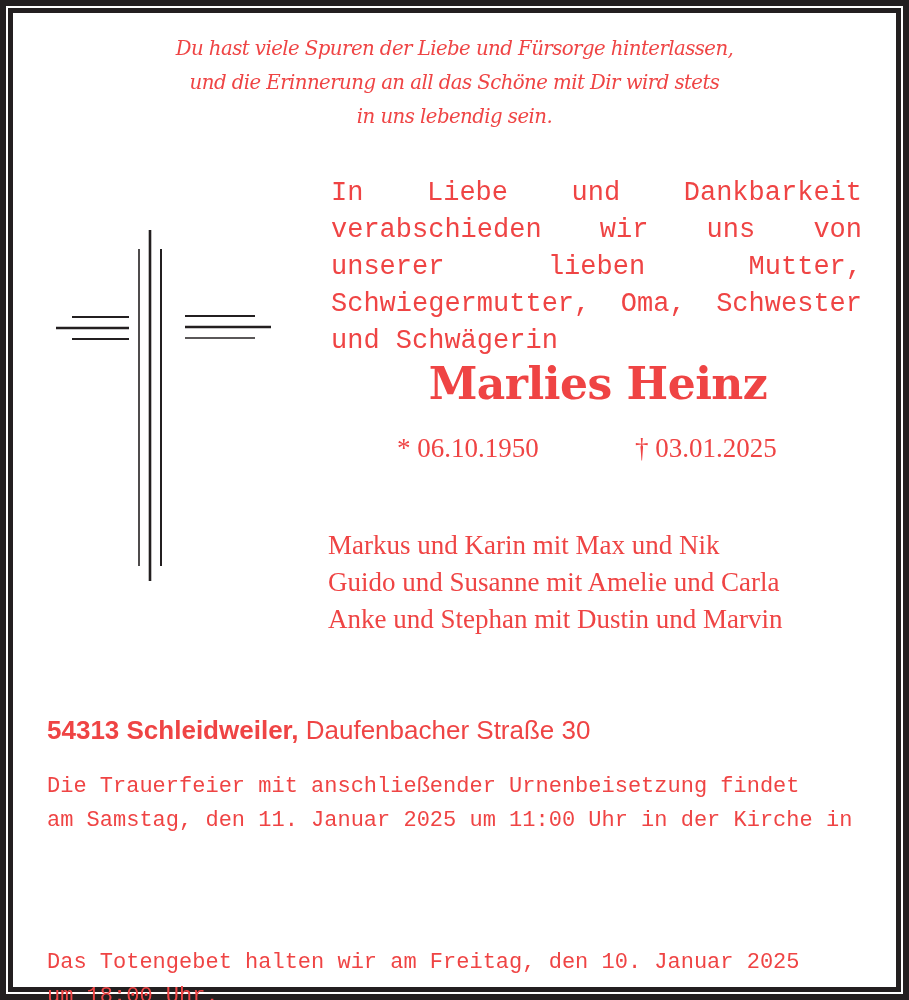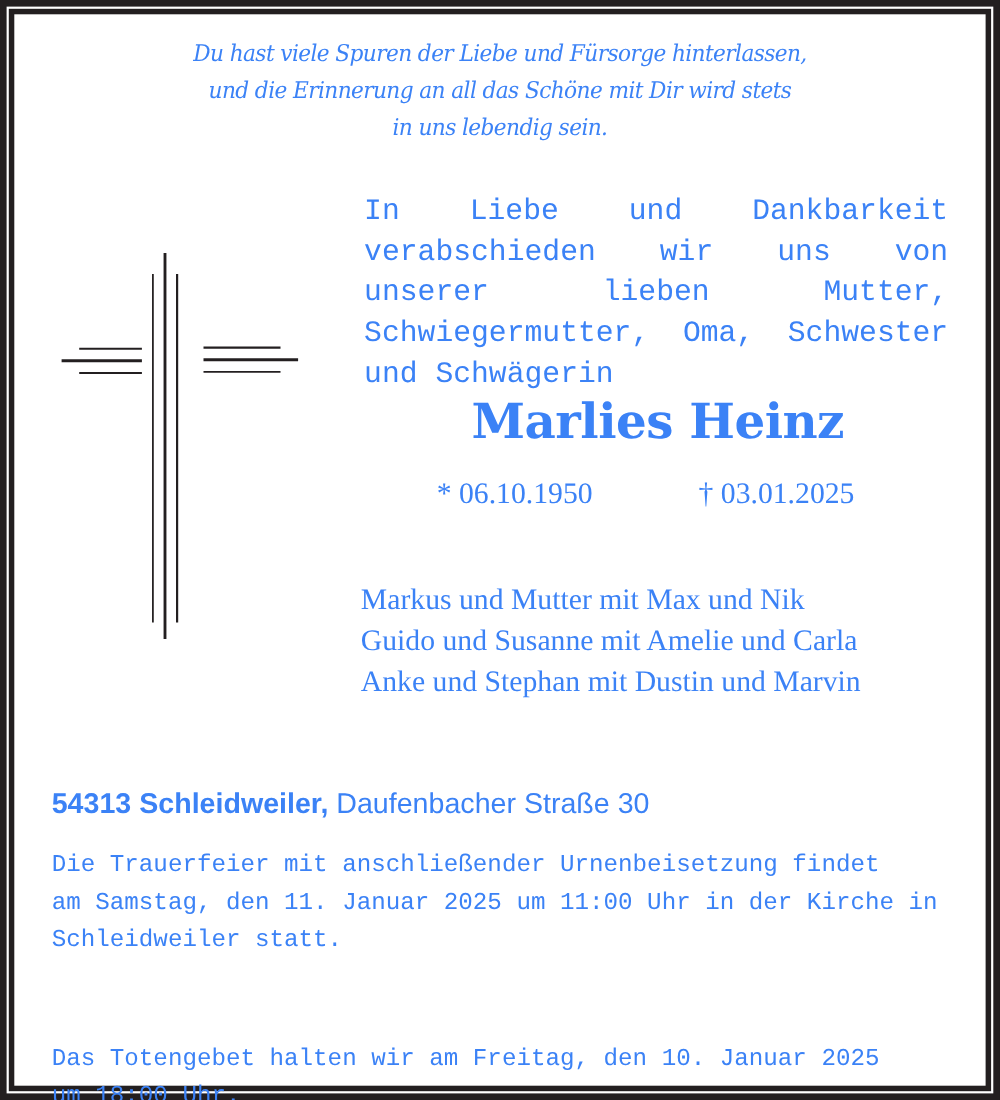--- a/index.html
+++ b/index.html
@@ -11,21 +11,21 @@
   .frame-gap {
     position: absolute; left: 6px; top: 6px; right: 6px; bottom: 6px;
     background: #ffffff;
   }
   .frame-inner {
     position: absolute; left: 8px; top: 8px; right: 8px; bottom: 8px;
     background: #231f20;
   }
   .page {
     position: absolute; left: 13px; top: 13px; right: 13px; bottom: 13px;
-    background: #ffffff; color: #3b82f6;
+    background: #ffffff; color: #ef4444;
   }
   .motto {
     position: absolute; left: 0; right: 0; top: 18px;
     text-align: center;
     font-family: "DejaVu Serif", serif; font-style: italic;
     font-size: 21px; line-height: 34px; letter-spacing: -0.6px;
     transform: scaleX(0.94); transform-origin: center top;
   }
   .motto div { white-space: nowrap; }
   .cross { position: absolute; left: 30px; top: 215px; width: 230px; height: 360px; }
@@ -97,31 +97,30 @@
   <div class="intro">In Liebe und Dankbarkeit verabschieden wir uns von unserer lieben Mutter, Schwiegermutter, Oma, Schwester und Schwägerin</div>
 
   <div class="name">Marlies Heinz</div>
 
   <div class="dates">
     <span class="birth">* 06.10.1950</span>
     <span class="death">† 03.01.2025</span>
   </div>
 
   <div class="family">
-    <div>Markus und Mutter mit Max und Nik</div>
+    <div>Markus und Karin mit Max und Nik</div>
     <div>Guido und Susanne mit Amelie und Carla</div>
     <div>Anke und Stephan mit Dustin und Marvin</div>
   </div>
 
   <div class="address"><b>54313 Schleidweiler,</b><span> Daufenbacher Straße 30</span></div>
 
   <div class="para p1">
     <div>Die Trauerfeier mit anschließender Urnenbeisetzung findet</div>
     <div>am Samstag, den 11. Januar 2025 um 11:00 Uhr in der Kirche in</div>
-    <div>Schleidweiler statt.</div>
   </div>
 
   <div class="para p2">
     <div>Das Totengebet halten wir am Freitag, den 10. Januar 2025</div>
     <div>um 18:00 Uhr.</div>
   </div>
 
 </div>
 
 </body></html>

